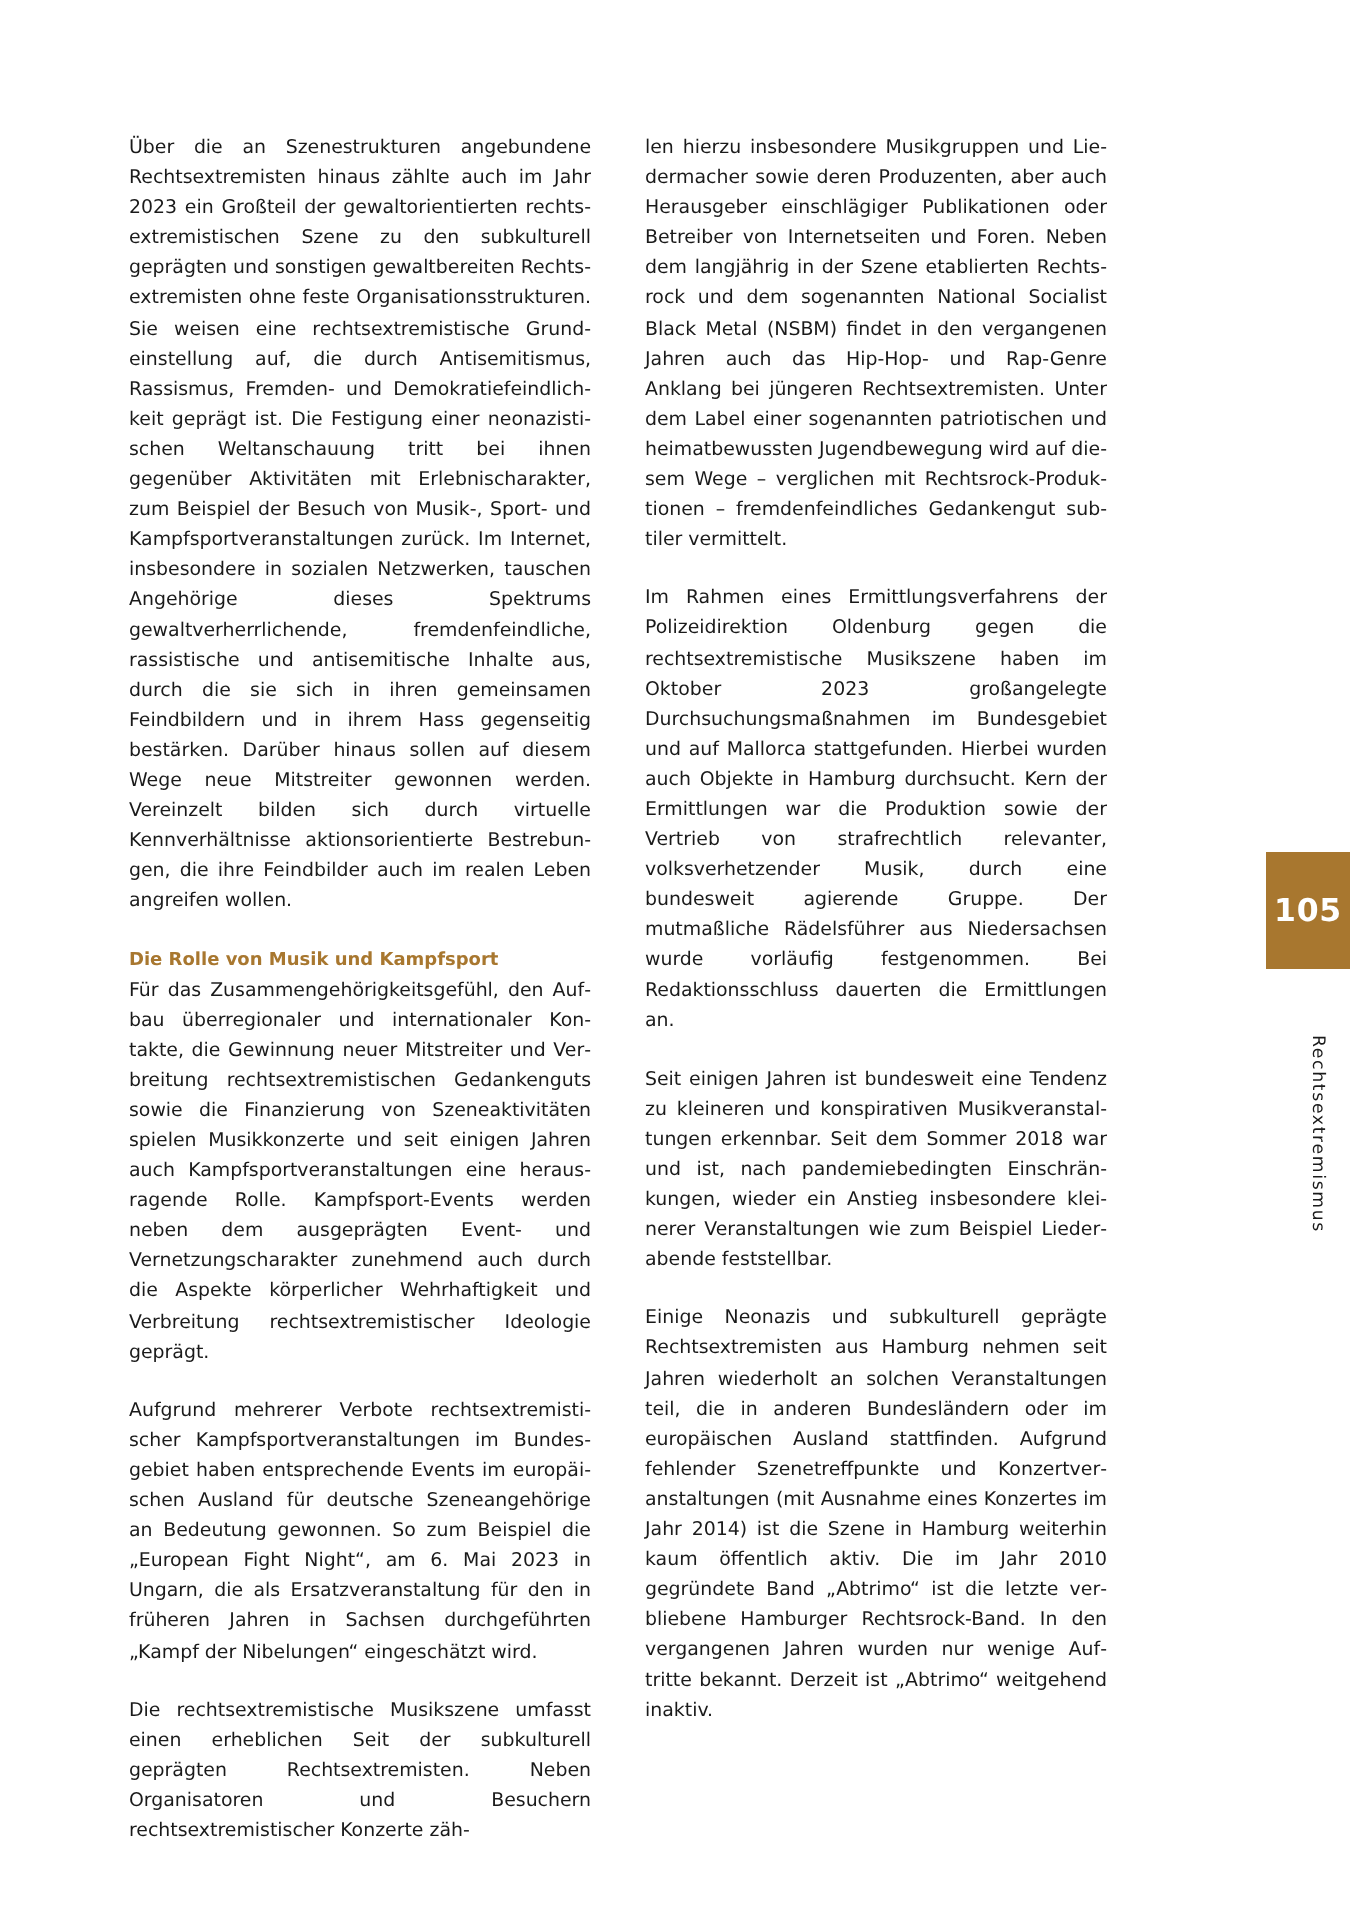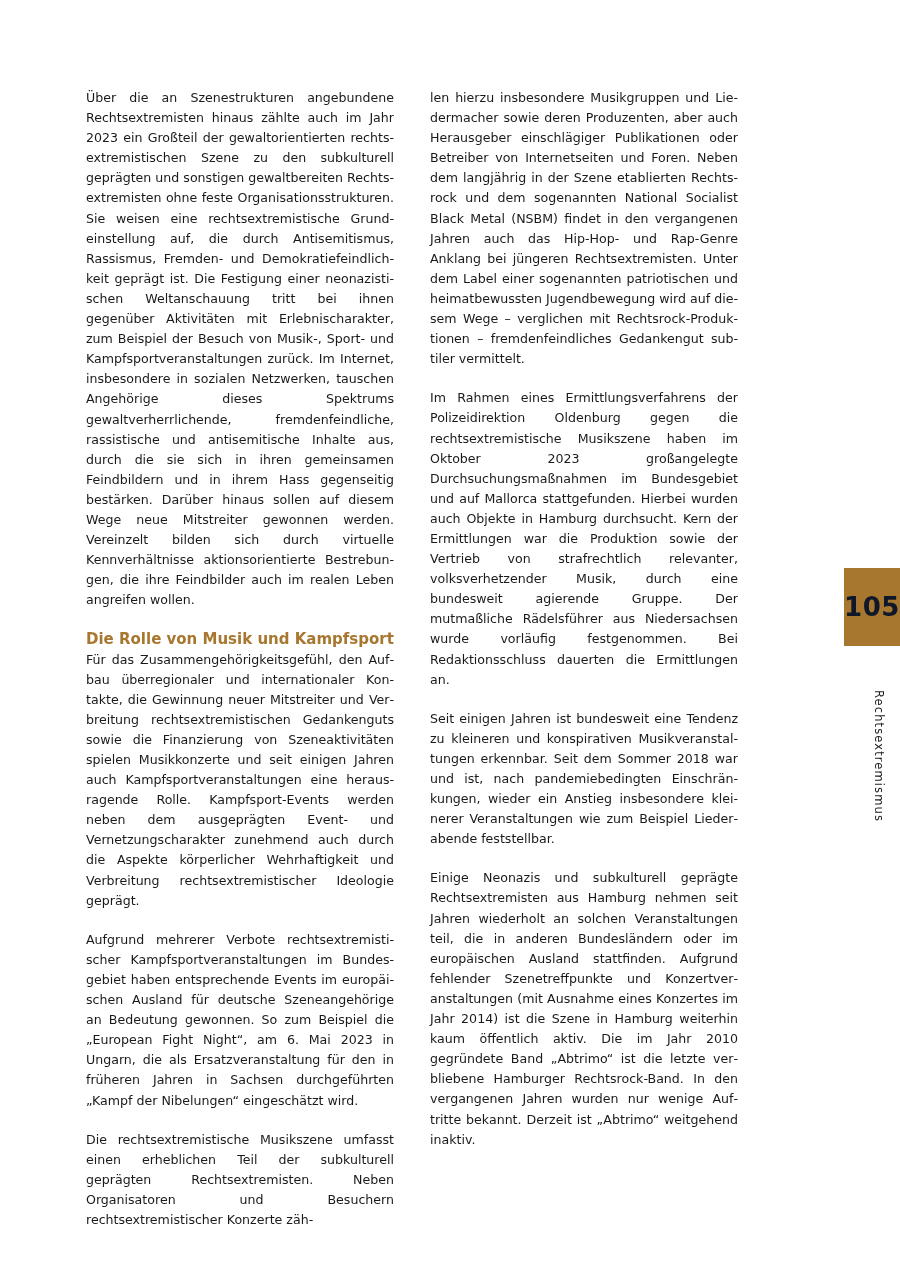--- a/index.html
+++ b/index.html
@@ -20,25 +20,25 @@
     background: #ffffff;
   }
   
   .page-tab {
     position: absolute;
     right: 0;
     top: 568px;
     width: 56px;
     height: 78px;
     background: #a8772f;
-    color: #0f172a;
+    color: #ffffff;
     display: flex;
     align-items: center;
     justify-content: center;
-    font-size: 26px;
+    font-size: 21px;
     font-weight: bold;
     letter-spacing: 0.5px;
     font-family: "DejaVu Sans", sans-serif;
   }
   .side-label {
     position: absolute;
     right: 14px;
     top: 690px;
     writing-mode: vertical-rl;
     text-orientation: mixed;
@@ -68,21 +68,21 @@
     text-align: justify;
     text-justify: inter-word;
     hyphens: manual;
     font-family: "DejaVu Sans", sans-serif;
   }
   p.body:last-child {
     margin-bottom: 0;
   }
   h2.subhead {
     margin: 0 0 0 0;
-    font-size: 15px;
+    font-size: 12px;
     line-height: 20.1px;
     font-weight: bold;
     color: #a8772f;
     font-family: "DejaVu Sans", sans-serif;
     text-align: left;
   }
   .tight {
     margin-top: 0;
   }
 </style>
@@ -91,21 +91,21 @@
 
 <div class="page">
 
   <div class="columns">
 
     <div class="col">
       <p class="body">Über die an Szenestrukturen angebundene Rechtsextremisten hinaus zählte auch im Jahr 2023 ein Großteil der gewaltorientierten rechts­extremistischen Szene zu den subkulturell geprägten und sonstigen gewaltbereiten Rechts­extremisten ohne feste Organisationsstruktu­ren. Sie weisen eine rechtsextremistische Grund­einstellung auf, die durch Antisemitismus, Rassismus, Fremden- und Demokratiefeindlich­keit geprägt ist. Die Festigung einer neonazisti­schen Weltanschauung tritt bei ihnen gegenüber Aktivitäten mit Erlebnischarakter, zum Beispiel der Besuch von Musik-, Sport- und Kampfsport­veranstaltungen zurück. Im Internet, insbeson­dere in sozialen Netzwerken, tauschen Angehö­rige dieses Spektrums gewaltverherrlichende, fremdenfeindliche, rassistische und antisemiti­sche Inhalte aus, durch die sie sich in ihren gemeinsamen Feindbildern und in ihrem Hass gegenseitig bestärken. Darüber hinaus sollen auf diesem Wege neue Mitstreiter gewonnen werden. Vereinzelt bilden sich durch virtuelle Kennverhältnisse aktionsorientierte Bestrebun­gen, die ihre Feindbilder auch im realen Leben angreifen wollen.</p>
       <h2 class="subhead">Die Rolle von Musik und Kampfsport</h2>
       <p class="body tight">Für das Zusammengehörigkeitsgefühl, den Auf­bau überregionaler und internationaler Kon­takte, die Gewinnung neuer Mitstreiter und Ver­breitung rechtsextremistischen Gedankenguts sowie die Finanzierung von Szeneaktivitäten spielen Musikkonzerte und seit einigen Jahren auch Kampfsportveranstaltungen eine heraus­ragende Rolle. Kampfsport-Events werden neben dem ausgeprägten Event- und Vernetzungscha­rakter zunehmend auch durch die Aspekte kör­perlicher Wehrhaftigkeit und Verbreitung rechts­extremistischer Ideologie geprägt.</p>
       <p class="body">Aufgrund mehrerer Verbote rechtsextremisti­scher Kampfsportveranstaltungen im Bundes­gebiet haben entsprechende Events im europäi­schen Ausland für deutsche Szeneangehörige an Bedeutung gewonnen. So zum Beispiel die „European Fight Night“, am 6. Mai 2023 in Ungarn, die als Ersatzveranstaltung für den in früheren Jahren in Sachsen durchgeführten „Kampf der Nibelungen“ eingeschätzt wird.</p>
-      <p class="body">Die rechtsextremistische Musikszene umfasst einen erheblichen Teil der subkulturell geprägten Rechtsextremisten. Neben Organisatoren und Besuchern rechtsextremistischer Konzerte zäh-</p>
+      <p class="body">Die rechtsextremistische Musikszene umfasst einen erheblichen Seit der subkulturell geprägten Rechtsextremisten. Neben Organisatoren und Besuchern rechtsextremistischer Konzerte zäh-</p>
     </div>
 
     <div class="col">
       <p class="body">len hierzu insbesondere Musikgruppen und Lie­dermacher sowie deren Produzenten, aber auch Herausgeber einschlägiger Publikationen oder Betreiber von Internetseiten und Foren. Neben dem langjährig in der Szene etablierten Rechts­rock und dem sogenannten National Socialist Black Metal (NSBM) findet in den vergangenen Jahren auch das Hip-Hop- und Rap-Genre Anklang bei jüngeren Rechtsextremisten. Unter dem Label einer sogenannten patriotischen und heimatbewussten Jugendbewegung wird auf die­sem Wege – verglichen mit Rechtsrock-Produk­tionen – fremdenfeindliches Gedankengut sub­tiler vermittelt.</p>
       <p class="body">Im Rahmen eines Ermittlungsverfahrens der Poli­zeidirektion Oldenburg gegen die rechtsextre­mistische Musikszene haben im Oktober 2023 großangelegte Durchsuchungsmaßnahmen im Bundesgebiet und auf Mallorca stattgefunden. Hierbei wurden auch Objekte in Hamburg durch­sucht. Kern der Ermittlungen war die Produktion sowie der Vertrieb von strafrechtlich relevanter, volksverhetzender Musik, durch eine bundesweit agierende Gruppe. Der mutmaßliche Rädelsfüh­rer aus Niedersachsen wurde vorläufig festge­nommen. Bei Redaktionsschluss dauerten die Ermittlungen an.</p>
       <p class="body">Seit einigen Jahren ist bundesweit eine Tendenz zu kleineren und konspirativen Musikveranstal­tungen erkennbar. Seit dem Sommer 2018 war und ist, nach pandemiebedingten Einschrän­kungen, wieder ein Anstieg insbesondere klei­nerer Veranstaltungen wie zum Beispiel Lieder­abende feststellbar.</p>
       <p class="body">Einige Neonazis und subkulturell geprägte Rechtsextremisten aus Hamburg nehmen seit Jahren wiederholt an solchen Veranstaltungen teil, die in anderen Bundesländern oder im europäischen Ausland stattfinden. Aufgrund fehlender Szenetreffpunkte und Konzertver­anstaltungen (mit Ausnahme eines Konzertes im Jahr 2014) ist die Szene in Hamburg weiter­hin kaum öffentlich aktiv. Die im Jahr 2010 gegründete Band „Abtrimo“ ist die letzte ver­bliebene Hamburger Rechtsrock-Band. In den vergangenen Jahren wurden nur wenige Auf­tritte bekannt. Derzeit ist „Abtrimo“ weitge­hend inaktiv.</p>
     </div>
 
   </div>

